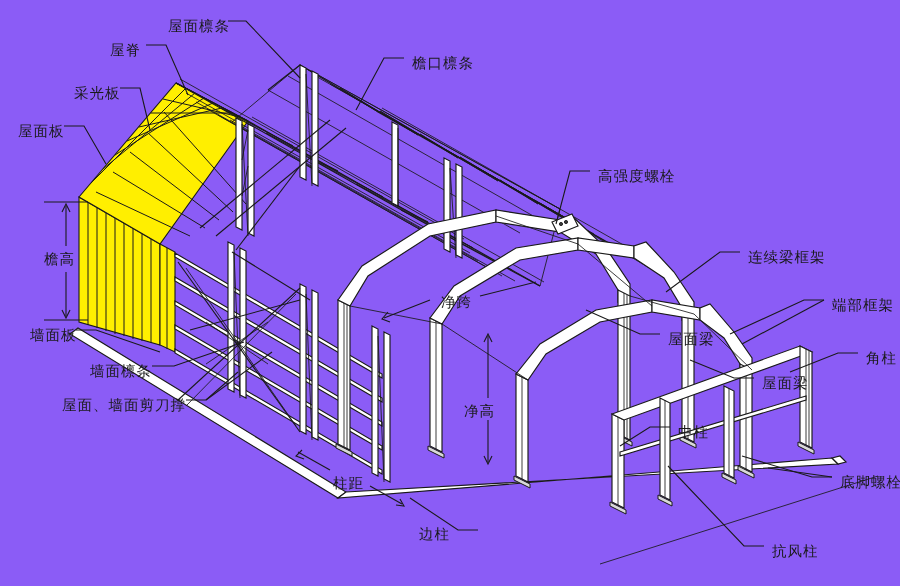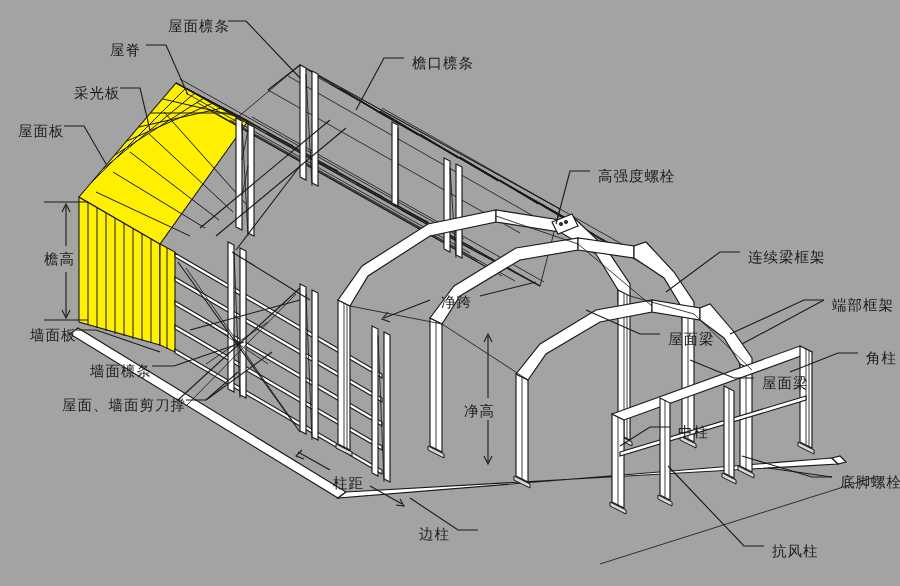--- a/index.html
+++ b/index.html
@@ -1,17 +1,17 @@
 <!DOCTYPE html>
 <html><head>
 <meta charset="utf-8">
 <style>
   html,body{margin:0;padding:0;background:#fff;}
   body{width:900px;height:586px;font-family:"DejaVu Sans","Liberation Sans",sans-serif;}
-  #stage{position:relative;width:900px;height:586px;overflow:hidden;background:#a3a3a3;}
+  #stage{position:relative;width:900px;height:586px;overflow:hidden;background:#8b5cf6;}
   #diagram{position:absolute;left:0;top:0;width:900px;height:586px;}
   .lbl{font-size:14.5px;fill:#1a1a1a;font-family:"DejaVu Sans","Liberation Sans",sans-serif;letter-spacing:1px;}
   .ln{stroke:#1a1a1a;stroke-width:1.1;fill:none;}
   .st{stroke:#1a1a1a;stroke-width:1.15;fill:#ffffff;}
   .stn{stroke:#1a1a1a;stroke-width:1.0;fill:none;}
   .thin{stroke:#1a1a1a;stroke-width:0.85;fill:none;}
   .panelY{fill:#ffef00;stroke:#1a1a1a;stroke-width:1.1;}
   .face{fill:#ffffff;stroke:#1a1a1a;stroke-width:1.15;}
   .shade{fill:#d9d9d9;stroke:#1a1a1a;stroke-width:1.0;}
   .dk{fill:#3a3a3a;stroke:#1a1a1a;stroke-width:0.9;}

